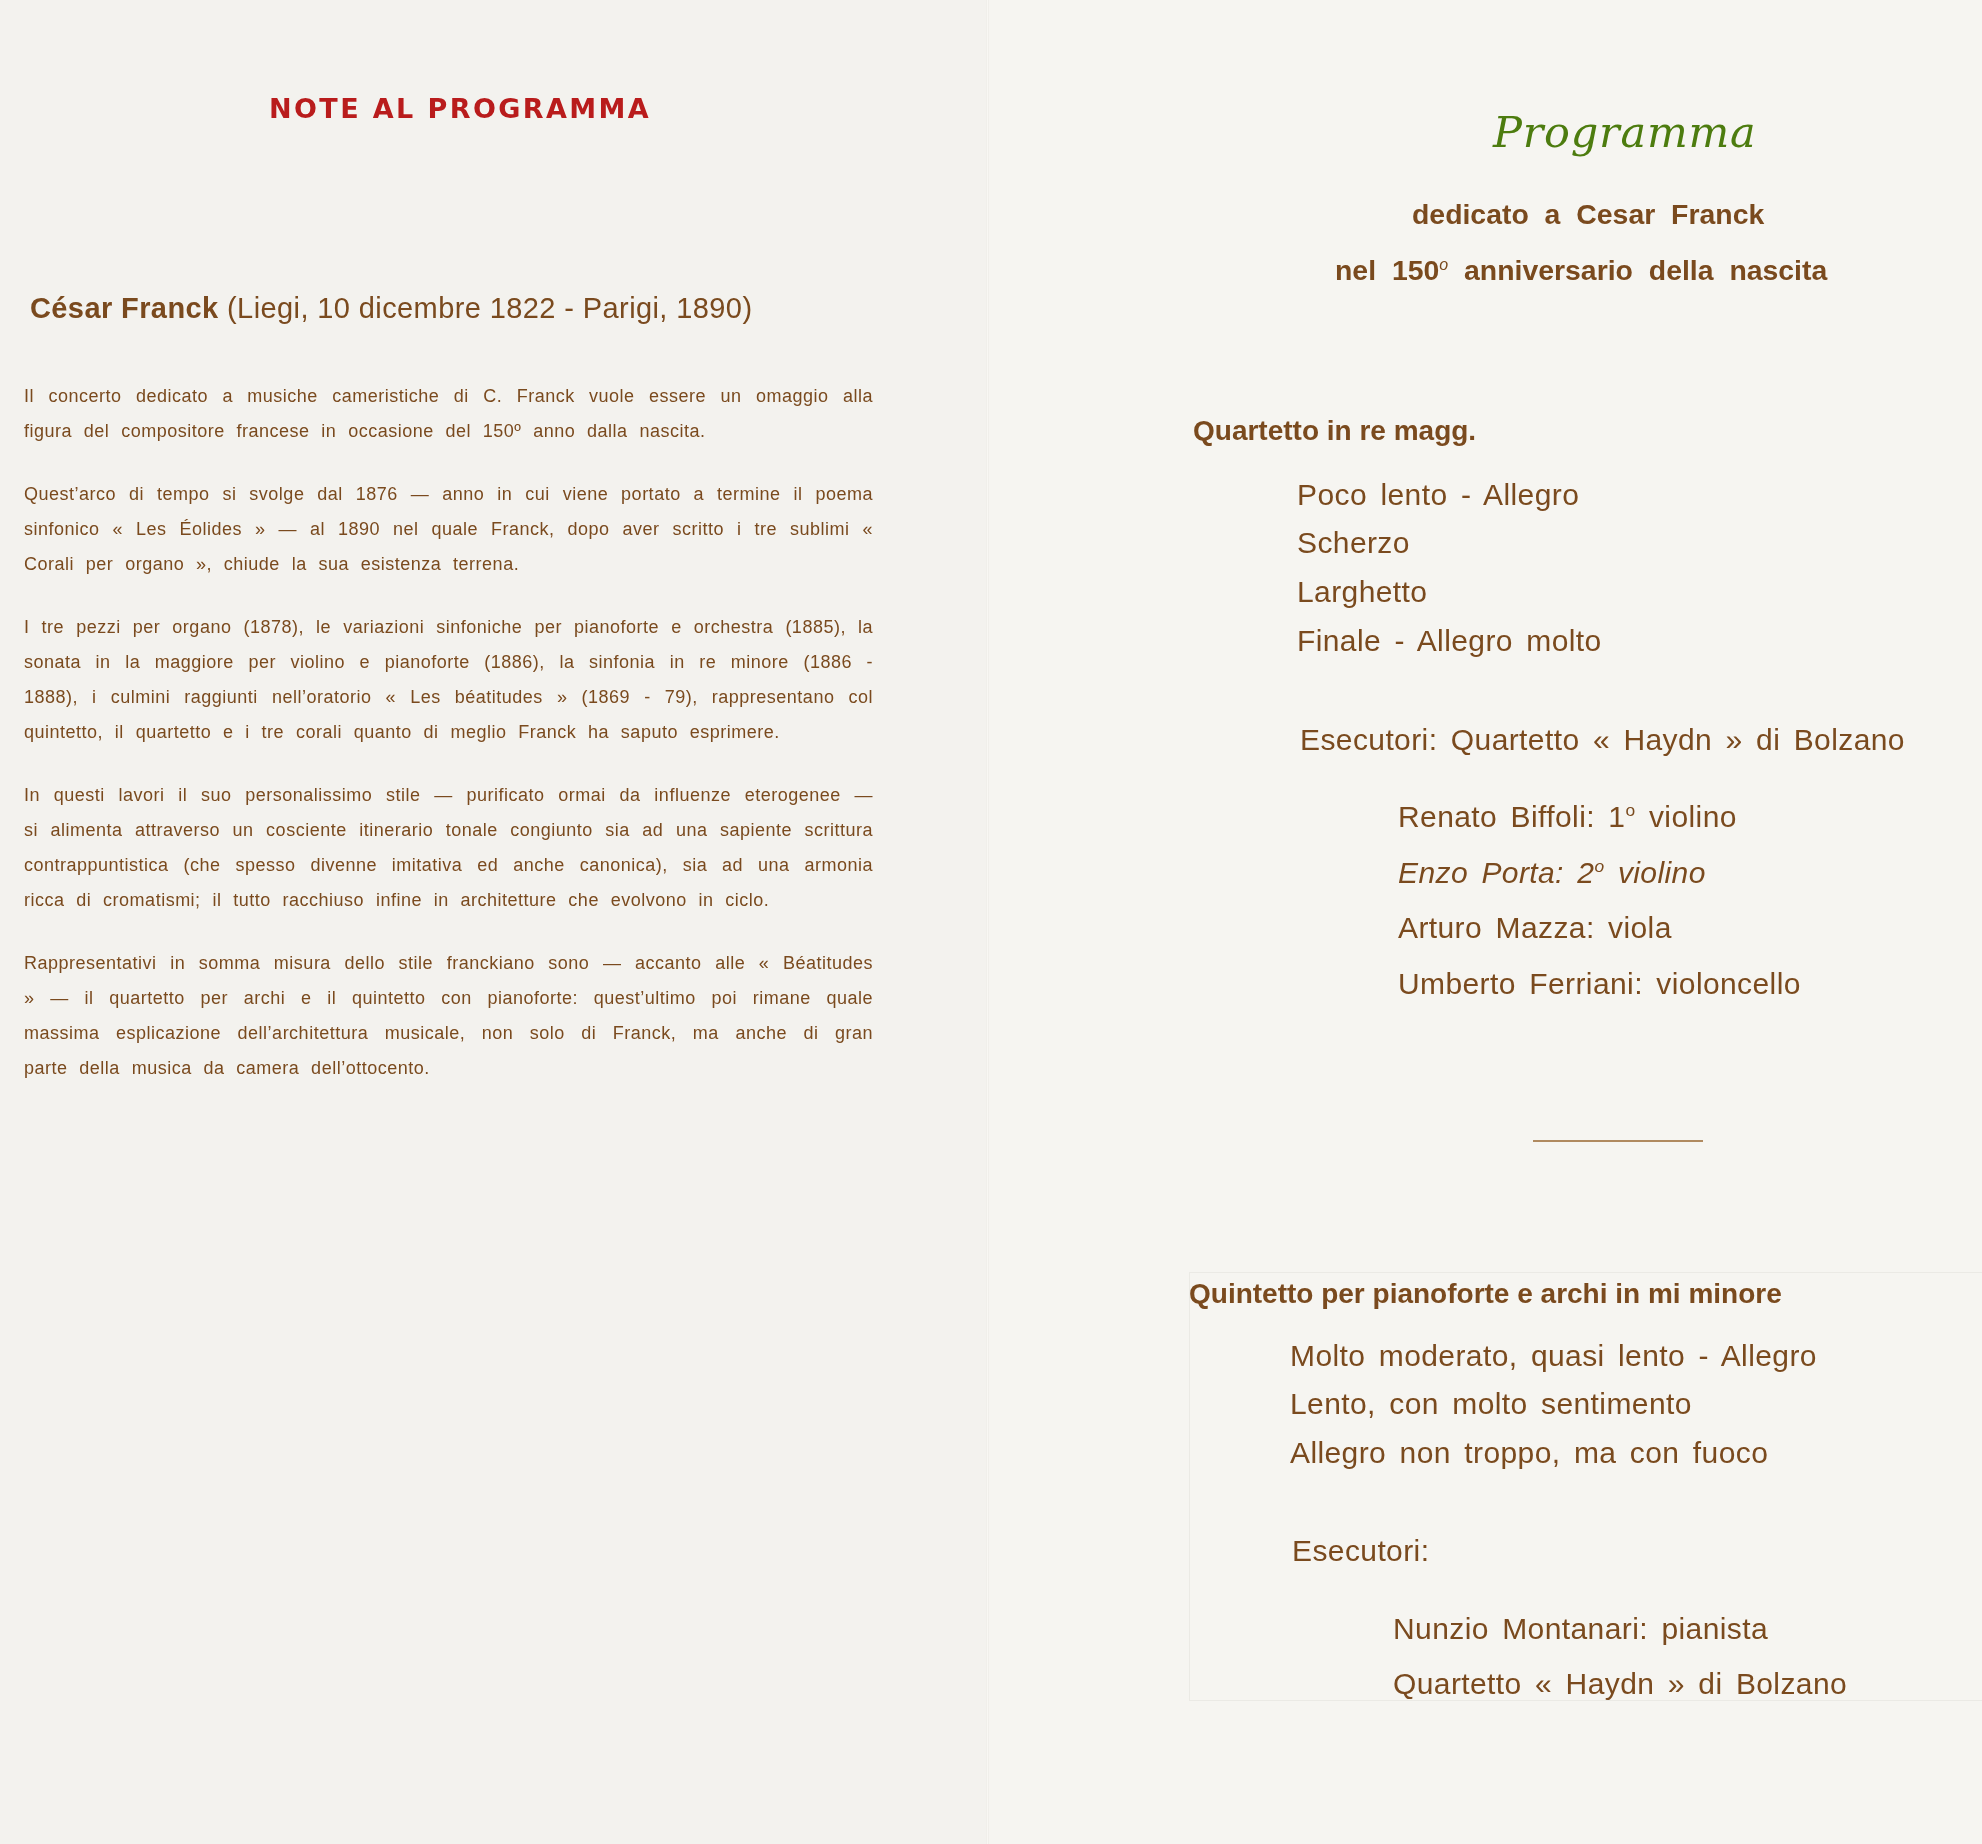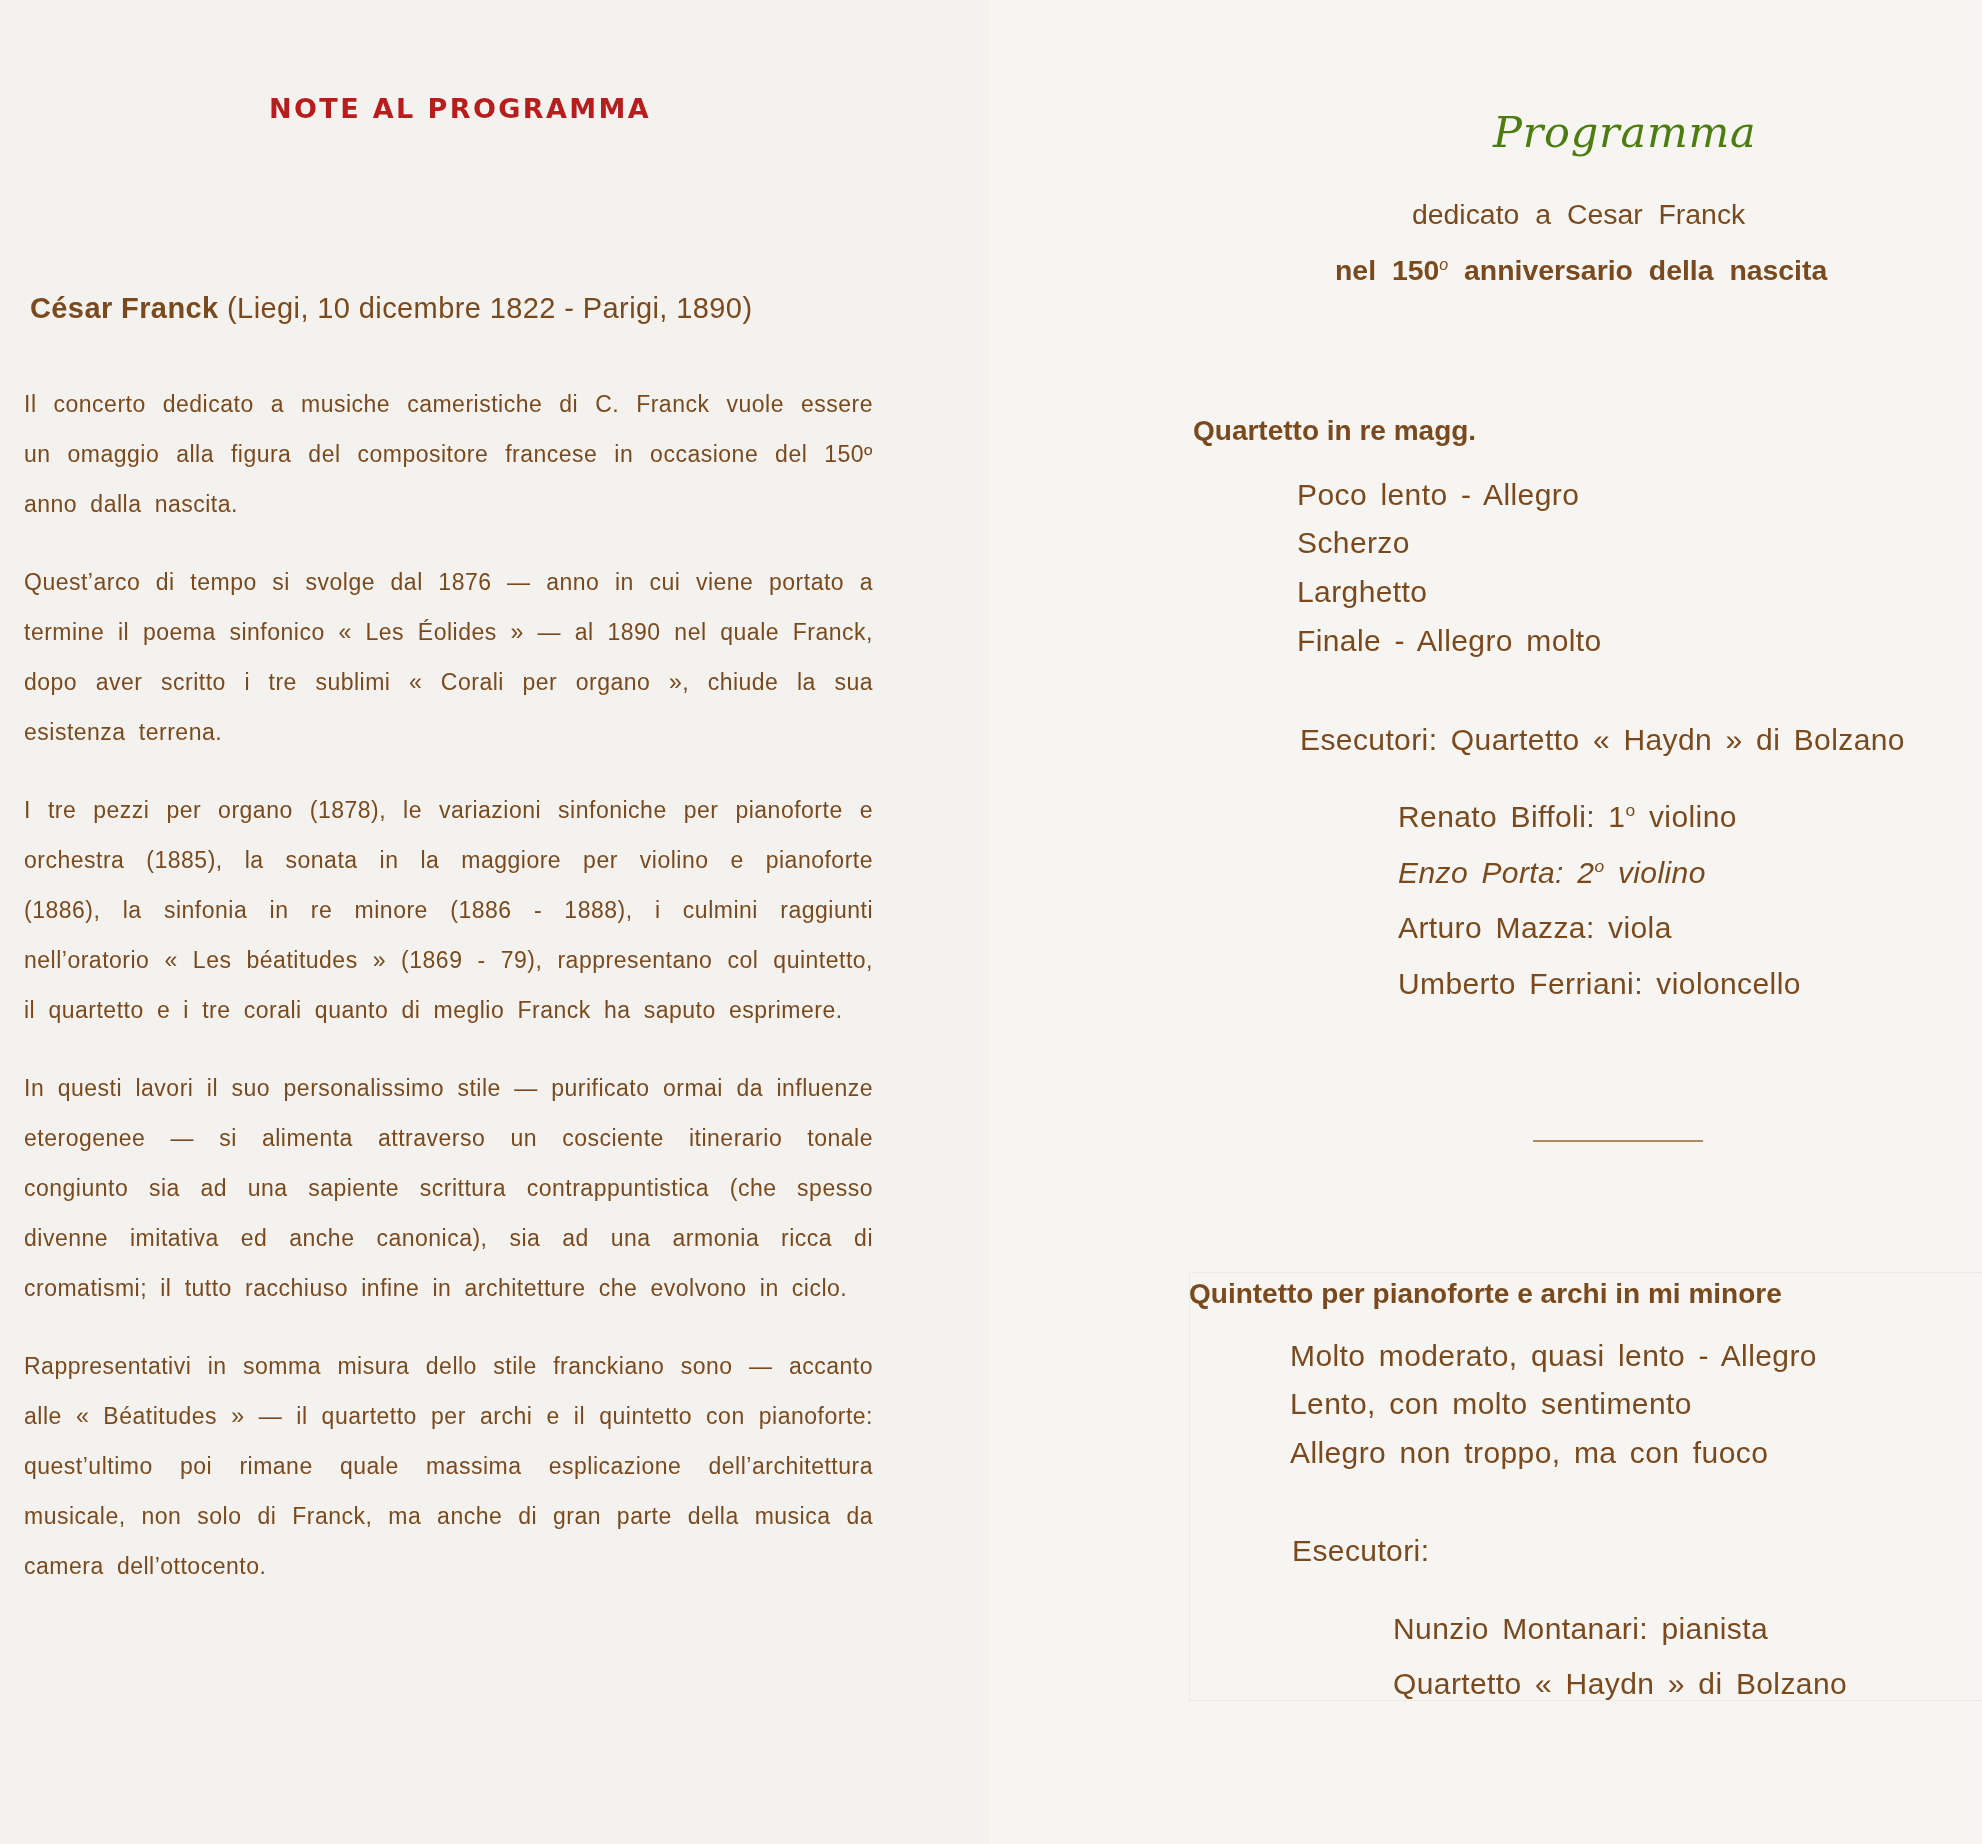--- a/index.html
+++ b/index.html
@@ -16,31 +16,31 @@
   .notes-title {
     position: absolute; left: 269px; top: 93px;
     font-weight: bold; font-size: 27px; letter-spacing: 2.4px; color: #b91c1c;
     font-family: "DejaVu Sans", sans-serif;
   }
   .author-line { position: absolute; left: 30px; top: 292px; font-size: 29px; letter-spacing: 0.4px; }
   .author-line b { font-weight: bold; }
 
   .notes-body { position: absolute; left: 24px; top: 379px; width: 849px; }
   .para {
-    font-size: 23px; line-height: 50px; text-align: justify;
+    font-size: 18px; line-height: 35px; text-align: justify;
     margin: 0 0 28px 0; letter-spacing: 0.5px; word-spacing: 6.3px;
   }
   .para.gap-lg { margin-top: 26px; }
 
   .prog-title {
     position: absolute; left: 1493px; top: 107px;
     font-family: "DejaVu Serif", serif; font-style: italic; font-weight: normal;
     font-size: 43px; color: #4d7c0f; letter-spacing: 0.8px;
   }
-  .dedic-1 { position: absolute; left: 1412px; top: 198px; font-weight: normal; font-size: 28.4px; word-spacing: 8px; }
+  .dedic-1 { position: absolute; left: 1412px; top: 198px; font-weight: bold; font-size: 28.4px; word-spacing: 8px; }
   .dedic-2 { position: absolute; left: 1335px; top: 254px; font-weight: bold; font-size: 28.4px; word-spacing: 8px; }
   .dedic-2 sup { font-size: 16px; font-weight: normal; font-style: italic; }
 
   .work-title { position: absolute; font-weight: bold; font-size: 28px; }
   .mv { position: absolute; font-size: 30px; letter-spacing: 0.4px; word-spacing: 4.7px; }
   .mv sup { font-size: 17.4px; }
   .divider { position: absolute; left: 1533px; top: 1140px; width: 170px; height: 1.6px; background: #b08a60; }
   .faint-box { position: absolute; left: 1189px; top: 1272px; width: 793px; height: 427px; border-top: 1.6px solid #ebeae5; border-bottom: 1.6px solid #ebeae5; border-left: 1.6px solid #ebeae5; }
 </style>
 </head>

